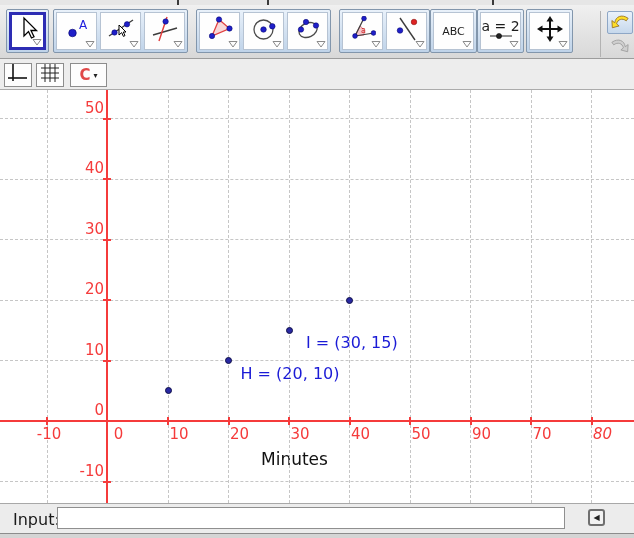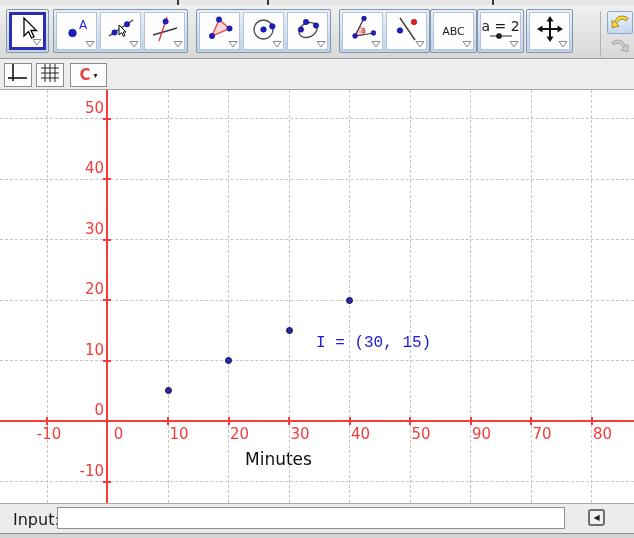--- a/index.html
+++ b/index.html
@@ -45,21 +45,21 @@
   .yax{left:106px;top:0;width:2px;height:413px;}
   .xax{left:0;top:330px;width:634px;height:2px;}
   .tick{position:absolute;background:var(--axis-red);}
   .tick.vx{top:327px;width:2px;height:8px;}
   .tick.hy{left:103px;width:8px;height:2px;}
   .alab{position:absolute;color:var(--axis-red);font-size:15px;line-height:15px;}
   .xlab{top:337px;transform:translateX(-50%);}
   .ylab{width:40px;left:64px;text-align:right;}
   .ax-title{position:absolute;color:#111;font-size:17px;line-height:20px;}
   #y-title{left:3px;top:164px;}
-  #x-title{left:245px;top:359px;}
+  #x-title{left:261px;top:359px;}
   .pt{position:absolute;width:7px;height:7px;box-sizing:border-box;border-radius:50%;
       background:var(--point-blue);border:1px solid #10104a;}
   .plab{position:absolute;color:var(--label-blue);font-size:16px;line-height:18px;white-space:nowrap;}
   
   #inputbar{position:absolute;left:0;top:503px;width:634px;height:30px;background:#ececec;
             border-top:1px solid #a8a8a8;box-sizing:border-box;}
   #input-label{position:absolute;left:13px;top:6px;font-size:16px;color:#1a1a1a;}
   #cmd-input{position:absolute;left:57px;top:3px;width:508px;height:22px;box-sizing:border-box;
              border:1px solid #8f8f8f;background:#fff;font-size:14px;padding:0 4px;outline:none;
              font-family:"DejaVu Sans","Liberation Sans",sans-serif;}
@@ -326,38 +326,39 @@
       <div class="alab xlab" style="left: 300px;">30</div>
       <div class="tick vx" style="left: 348.5px;"></div>
       <div class="alab xlab" style="left: 360.5px;">40</div>
       <div class="tick vx" style="left: 409px;"></div>
       <div class="alab xlab" style="left: 421px;">50</div>
       <div class="tick vx" style="left: 469.5px;"></div>
       <div class="alab xlab" style="left: 481.5px;">90</div>
       <div class="tick vx" style="left: 530px;"></div>
       <div class="alab xlab" style="left: 542px;">70</div>
       <div class="tick vx" style="left: 590.5px;"></div>
-      <div class="alab xlab" style="left: 602.5px;">80</div>
+      <div class="alab xlab" style="left: 602.5px; font-style: italic;">80</div>
       <div class="tick hy" style="top: 390.5px;"></div>
       <div class="alab ylab" style="top: 373.5px;">-10</div>
       <div class="alab ylab" style="top: 313px;">0</div>
       <div class="tick hy" style="top: 269.5px;"></div>
       <div class="alab ylab" style="top: 252.5px;">10</div>
       <div class="tick hy" style="top: 209px;"></div>
       <div class="alab ylab" style="top: 192px;">20</div>
       <div class="tick hy" style="top: 148.5px;"></div>
       <div class="alab ylab" style="top: 131.5px;">30</div>
       <div class="tick hy" style="top: 88px;"></div>
       <div class="alab ylab" style="top: 71px;">40</div>
       <div class="tick hy" style="top: 27.5px;"></div>
       <div class="alab ylab" style="top: 10.5px;">50</div>
       <div class="pt" style="left: 164.5px; top: 297.25px;"></div>
       <div class="pt" style="left: 225px; top: 267px;"></div>
+      <div class="plab" style="left: 240.5px; top: 274.5px;">H = (20, 10)</div>
       <div class="pt" style="left: 285.5px; top: 236.75px;"></div>
-      <div class="plab" style="left: 316px; top: 244.25px; font-family: Liberation Mono, monospace;">I = (30, 15)</div>
+      <div class="plab" style="left: 306px; top: 244.25px;">I = (30, 15)</div>
       <div class="pt" style="left: 346px; top: 206.5px;"></div>
     </div>
 
   <div id="inputbar">
     <span id="input-label">Input:</span>
     <input id="cmd-input" type="text" value="" style="">
     <button id="help-btn">
         <span>◀</span>
       </button>
   </div>

